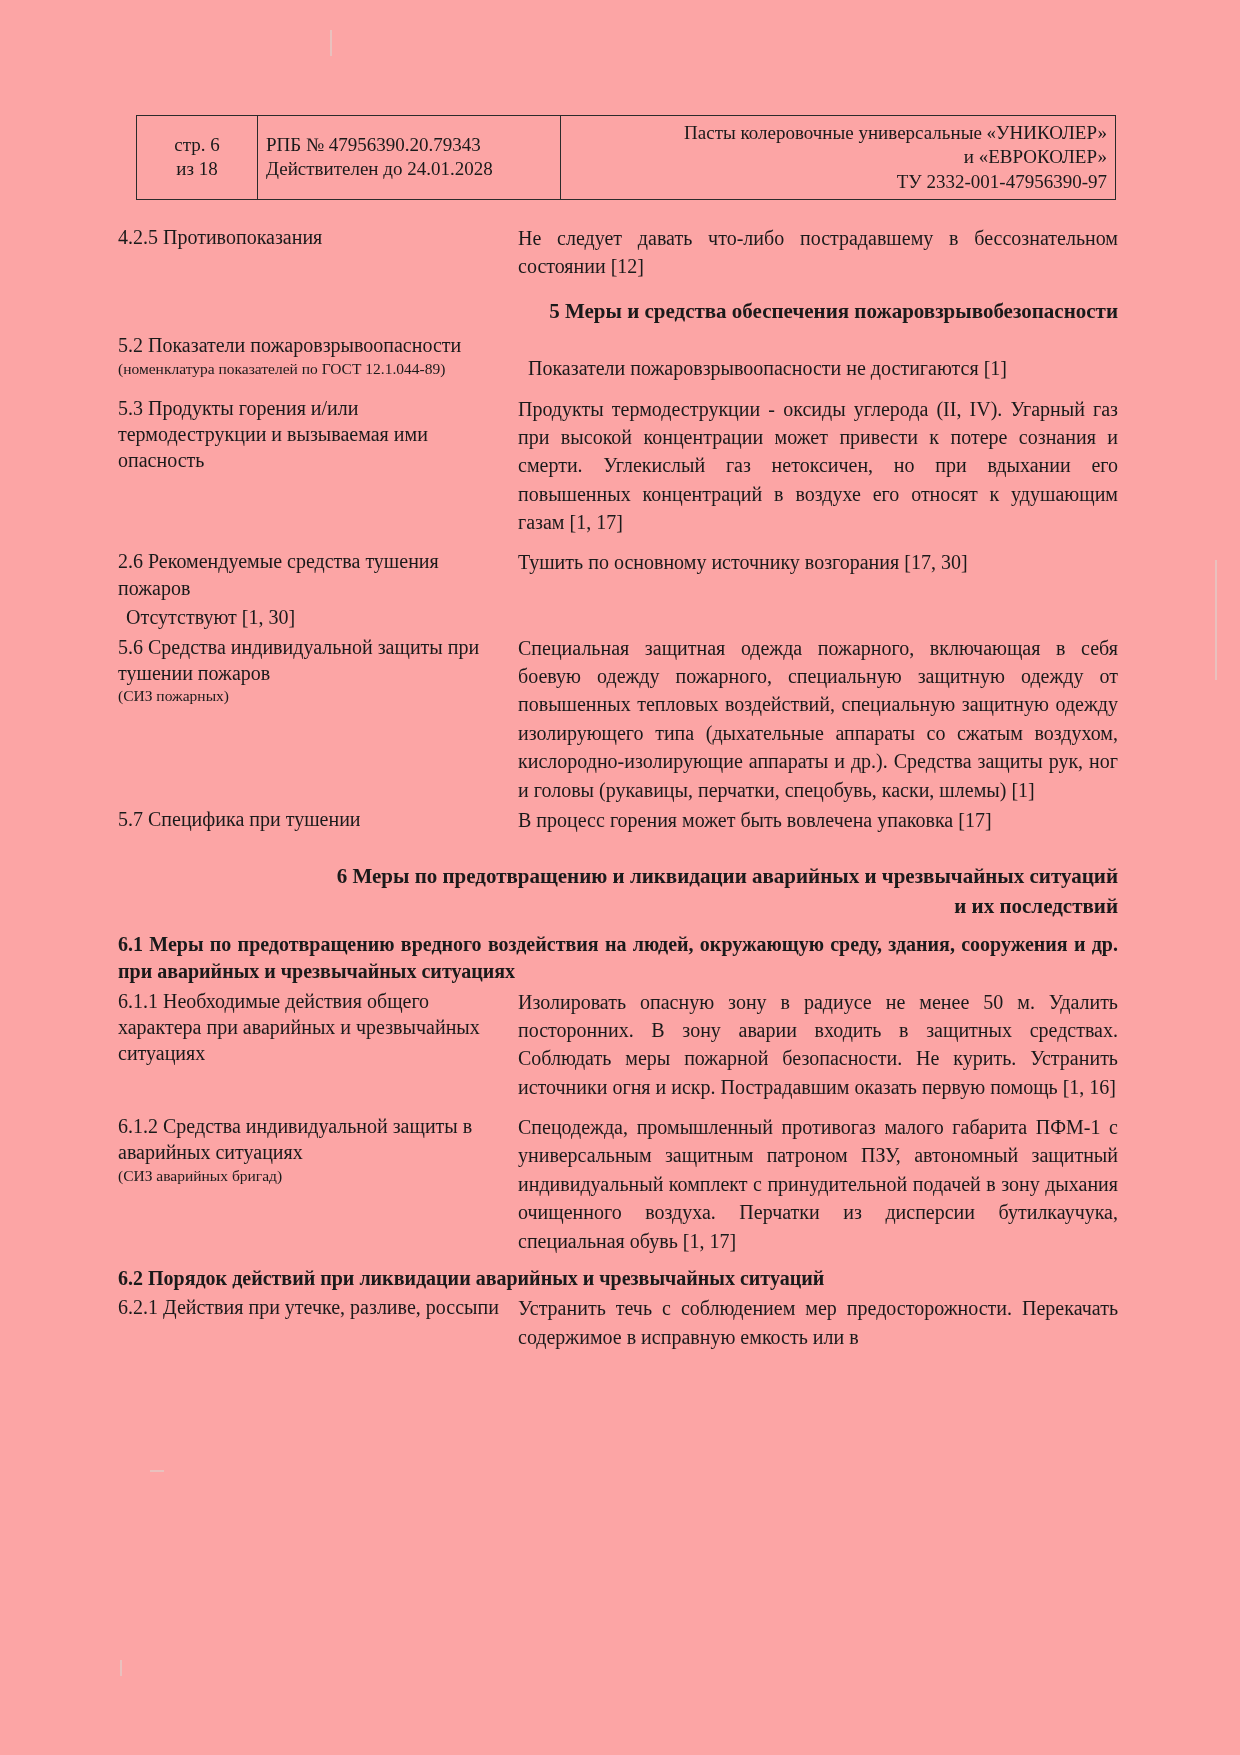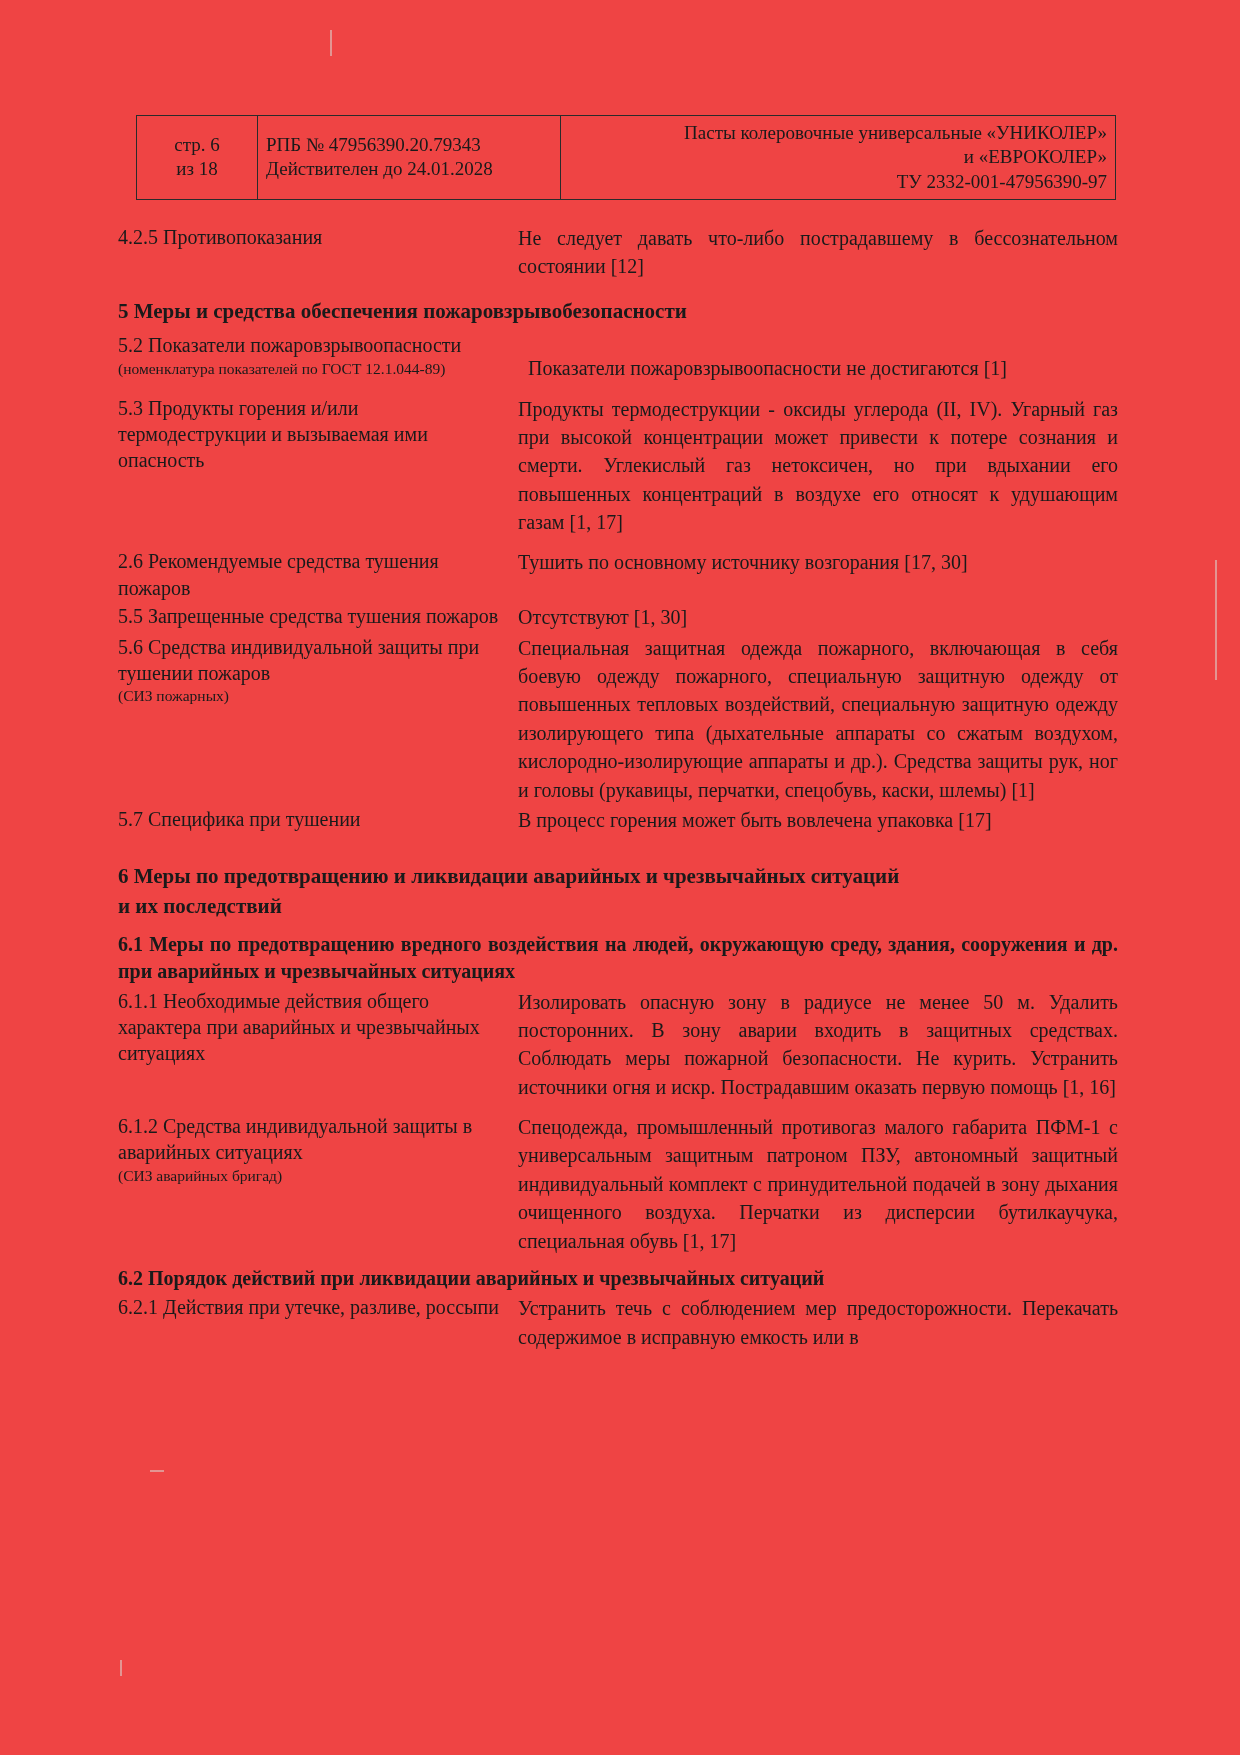--- a/index.html
+++ b/index.html
@@ -4,21 +4,21 @@
 <style>
   html, body {
     margin: 0;
     padding: 0;
     background: #ffffff;
   }
   .page {
     position: relative;
     width: 1240px;
     height: 1755px;
-    background: #ef4444;
+    background: #fca5a5;
     font-family: "Liberation Serif", serif;
     color: #1a1a1a;
     box-sizing: border-box;
     overflow: hidden;
   }
   
   .scan-mark {
     position: absolute;
     background: #d8d8d4;
     opacity: .55;
@@ -76,21 +76,21 @@
     line-height: 1.42;
     text-align: justify;
     text-justify: inter-word;
   }
   .row .rgt.indent { padding-left: 8px; }
   .small {
     font-size: 15.5px;
     line-height: 1.26;
   }
   .sec-title {
-    text-align: left;
+    text-align: right;
     font-weight: bold;
     font-size: 21px;
     margin: 16px 0 6px 0;
     line-height: 1.4;
   }
   .sub-title {
     font-weight: bold;
     font-size: 20px;
     line-height: 1.36;
     text-align: justify;
@@ -162,23 +162,20 @@
     <div class="gap-s"></div>
 
     <div class="row">
       <div class="lft">
         <span>2.6 Рекомендуемые средства тушения пожаров</span>
       </div>
       <div class="rgt indent">Тушить по основному источнику возгорания [17, 30]</div>
     </div>
 
     <div class="row">
-      <div class="lft">
-        <span>5.5 Запрещенные средства тушения пожаров</span>
-      </div>
       <div class="rgt indent">Отсутствуют [1, 30]</div>
     </div>
 
     <div class="row">
       <div class="lft">
         <span>5.6 Средства индивидуальной защиты при тушении пожаров</span>
         <div class="small">(СИЗ пожарных)</div>
       </div>
       <div class="rgt indent">Специальная защитная одежда пожарного, включающая в себя боевую одежду пожарного, специальную защитную одежду от повышенных тепловых воздействий, специальную защитную одежду изолирующего типа (дыхательные аппараты со сжатым воздухом, кислородно-изолирующие аппараты и др.). Средства защиты рук, ног и головы (рукавицы, перчатки, спецобувь, каски, шлемы) [1]</div>
     </div>

